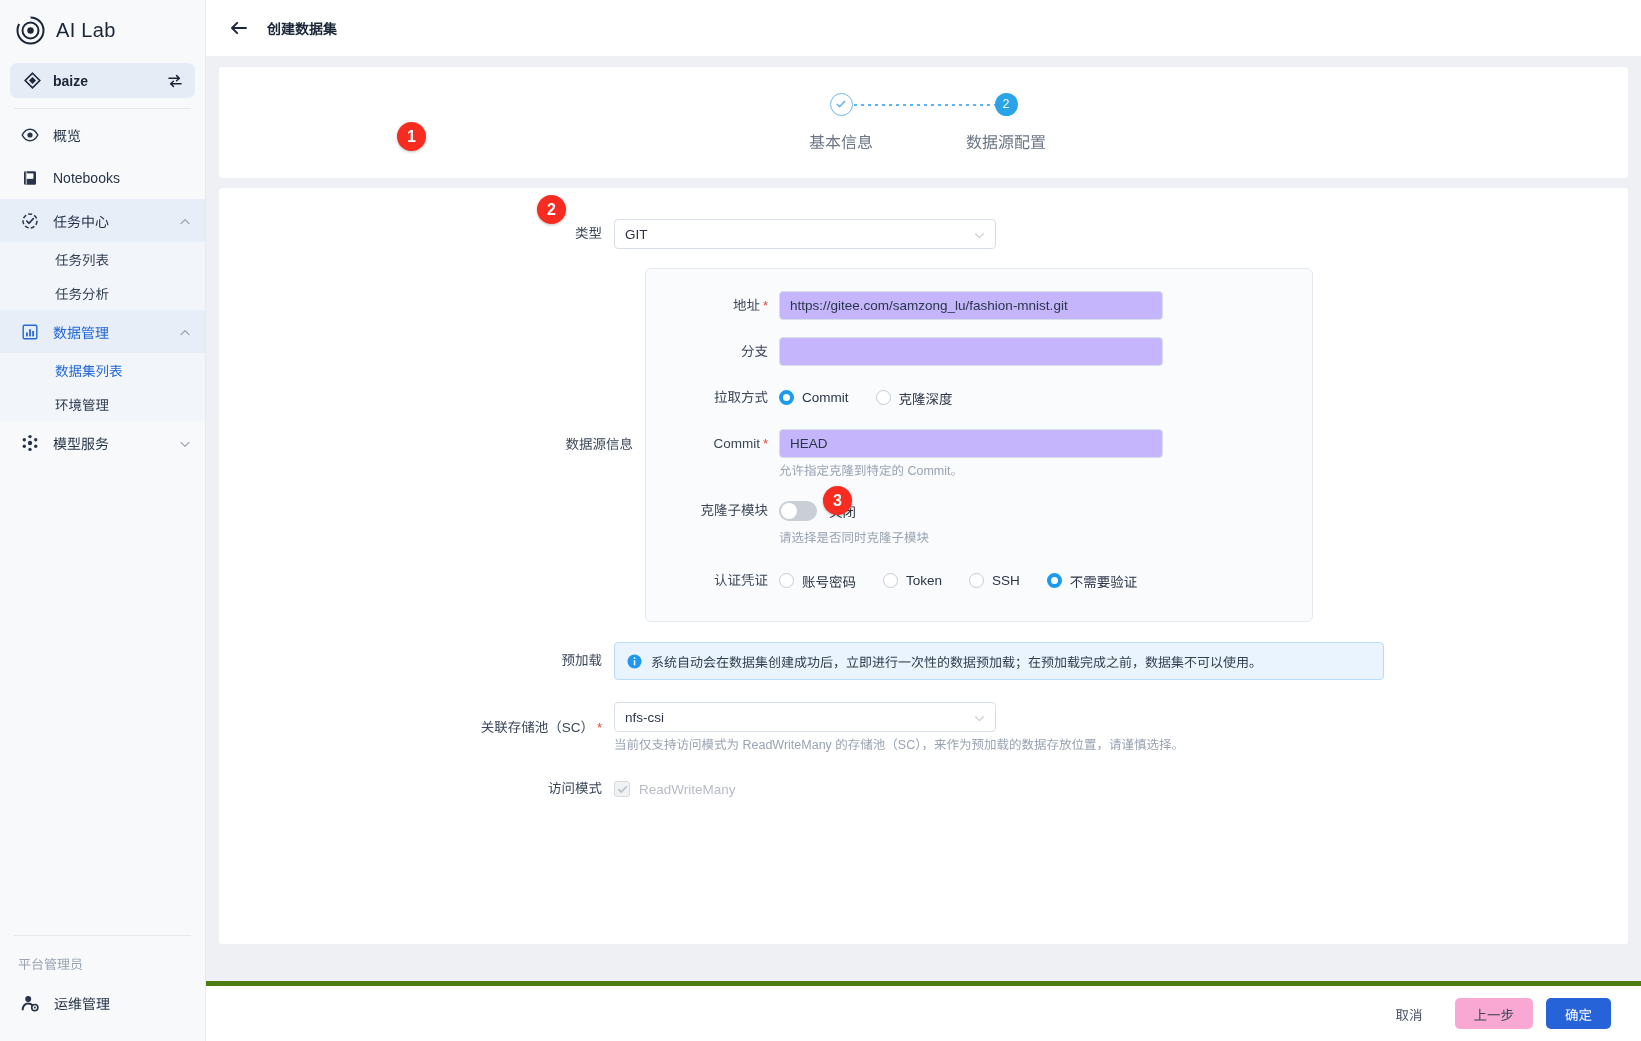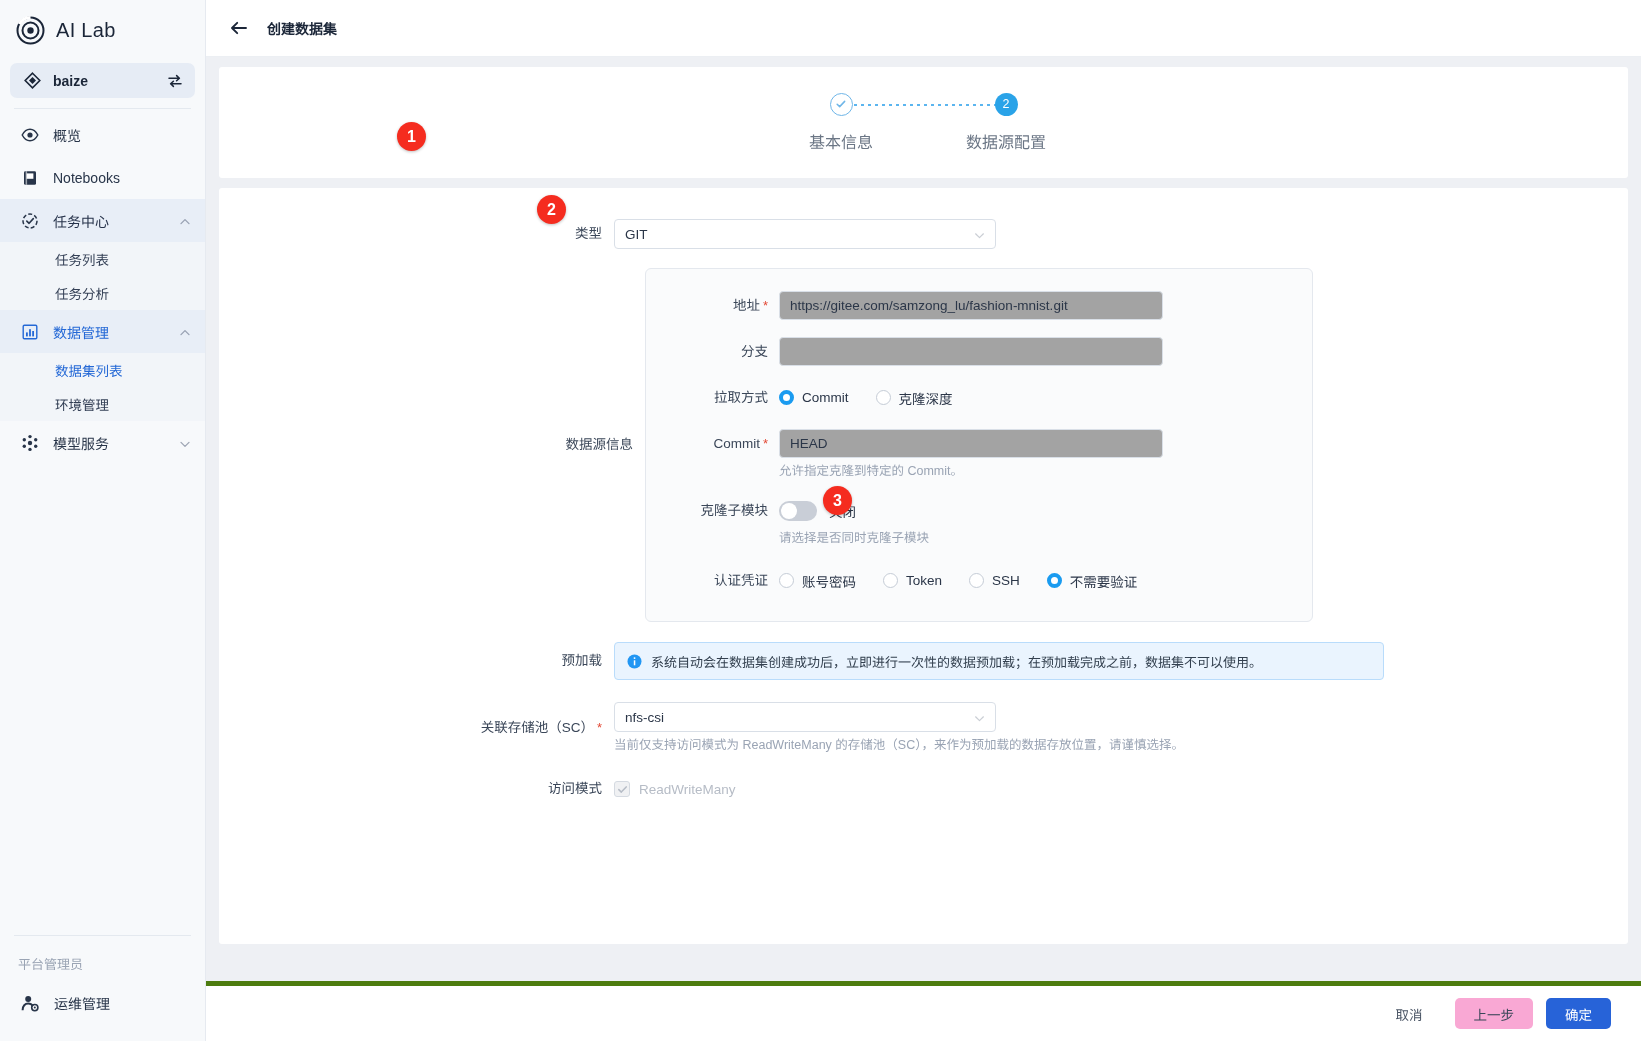--- a/index.html
+++ b/index.html
@@ -114,21 +114,21 @@
     width: 668px; border: 1px solid #e4e8ee; border-radius: 6px;
     background: #fafbfc; padding: 22px 0 26px 0; position: relative;
   }
   .prow { display: flex; align-items: flex-start; margin-bottom: 17px; }
   .prow:last-child { margin-bottom: 0; }
   .plabel { width: 133px; flex:0 0 133px; text-align: right; padding-right: 11px;
     font-size: 13.5px; color: #3b4759; line-height: 29px; }
   .pfield { flex: 1; }
   .text-input {
     width: 384px; height: 29px; border: 1px solid #d9dfe7; border-radius: 4px;
-    background: #a3a3a3; padding: 0 10px; font-size: 13.5px; color: #2b3648;
+    background: #c4b5fd; padding: 0 10px; font-size: 13.5px; color: #2b3648;
     font-family: inherit; outline: none;
   }
   .hint { font-size: 12.5px; color: #9aa4b4; margin-top: 2px; }
 
   .radio-group { display: flex; align-items: center; gap: 0; height: 29px; }
   .radio { display: flex; align-items: center; gap: 8px; margin-right: 27px; cursor: pointer; }
   .radio .dot {
     width: 15px; height: 15px; border-radius: 50%; border: 1.5px solid #c5ccd6; background:#fff;
     flex: 0 0 15px; display:flex; align-items:center; justify-content:center;
   }

